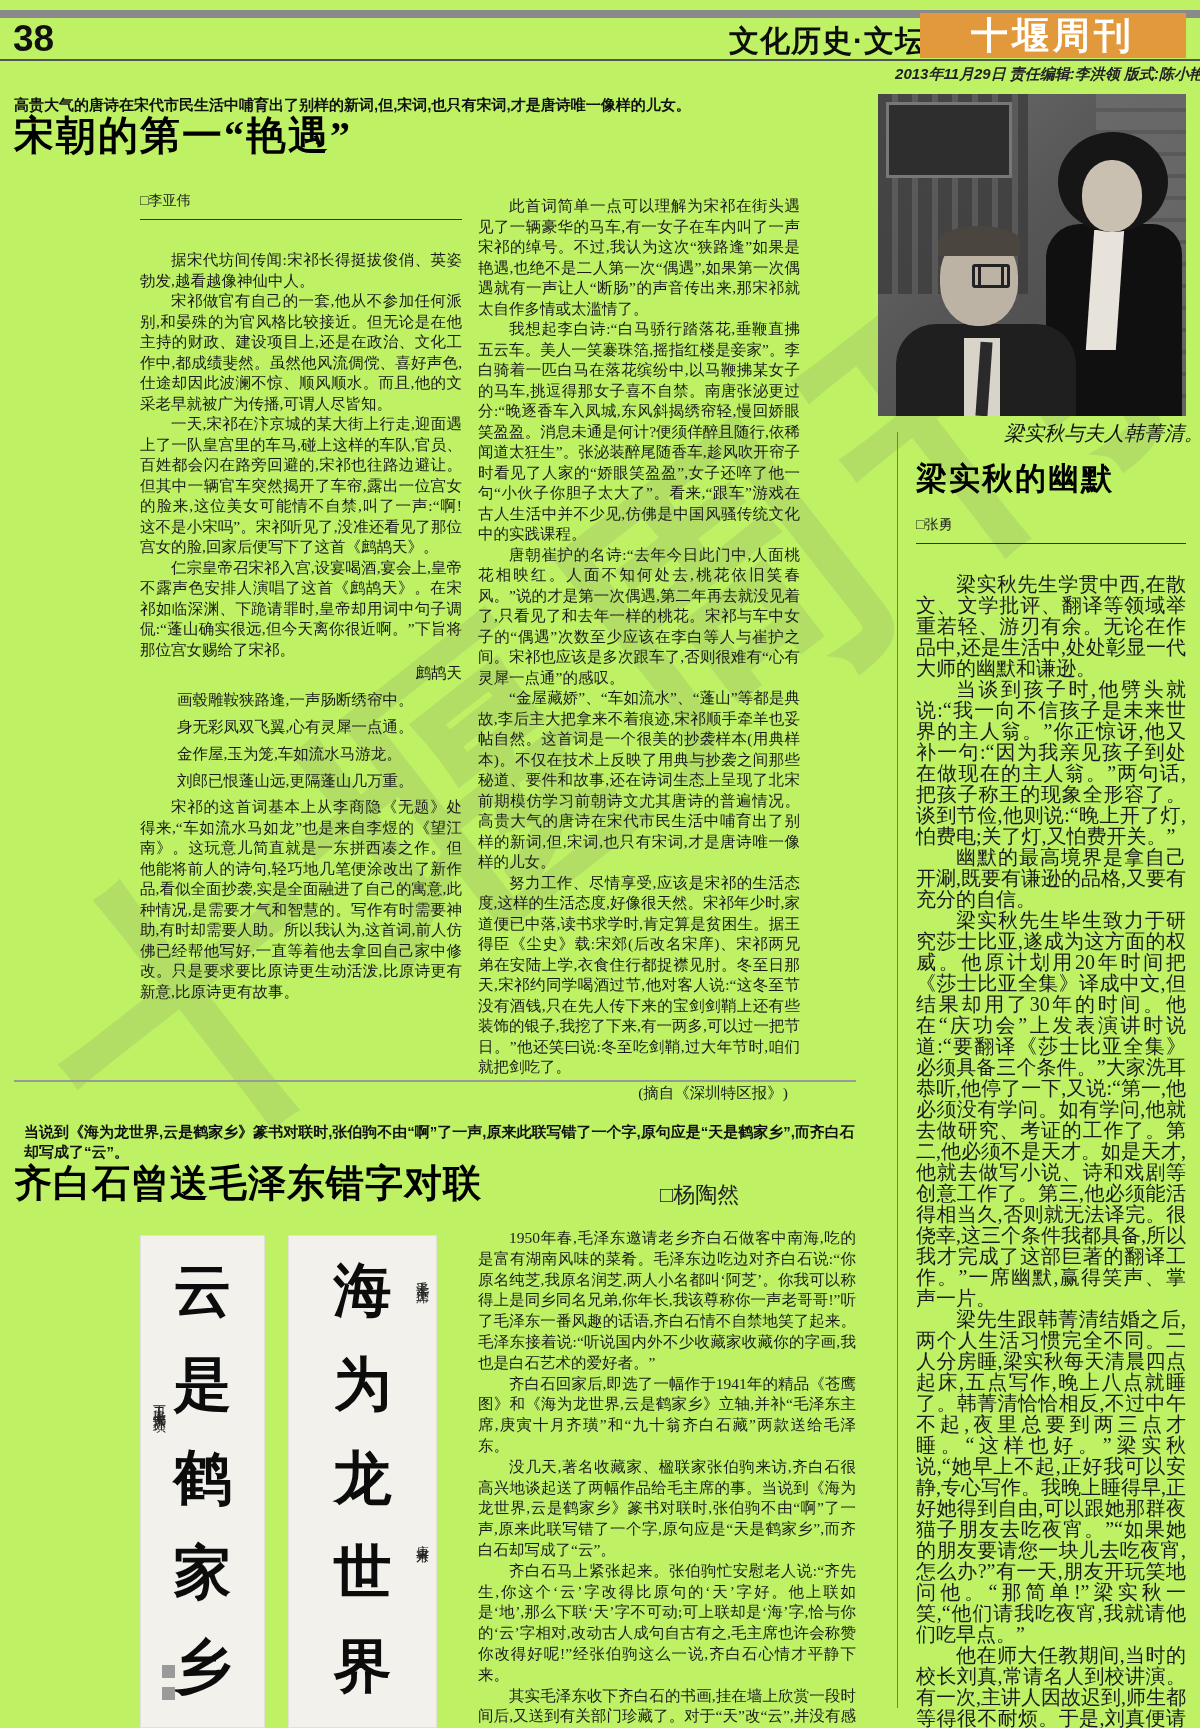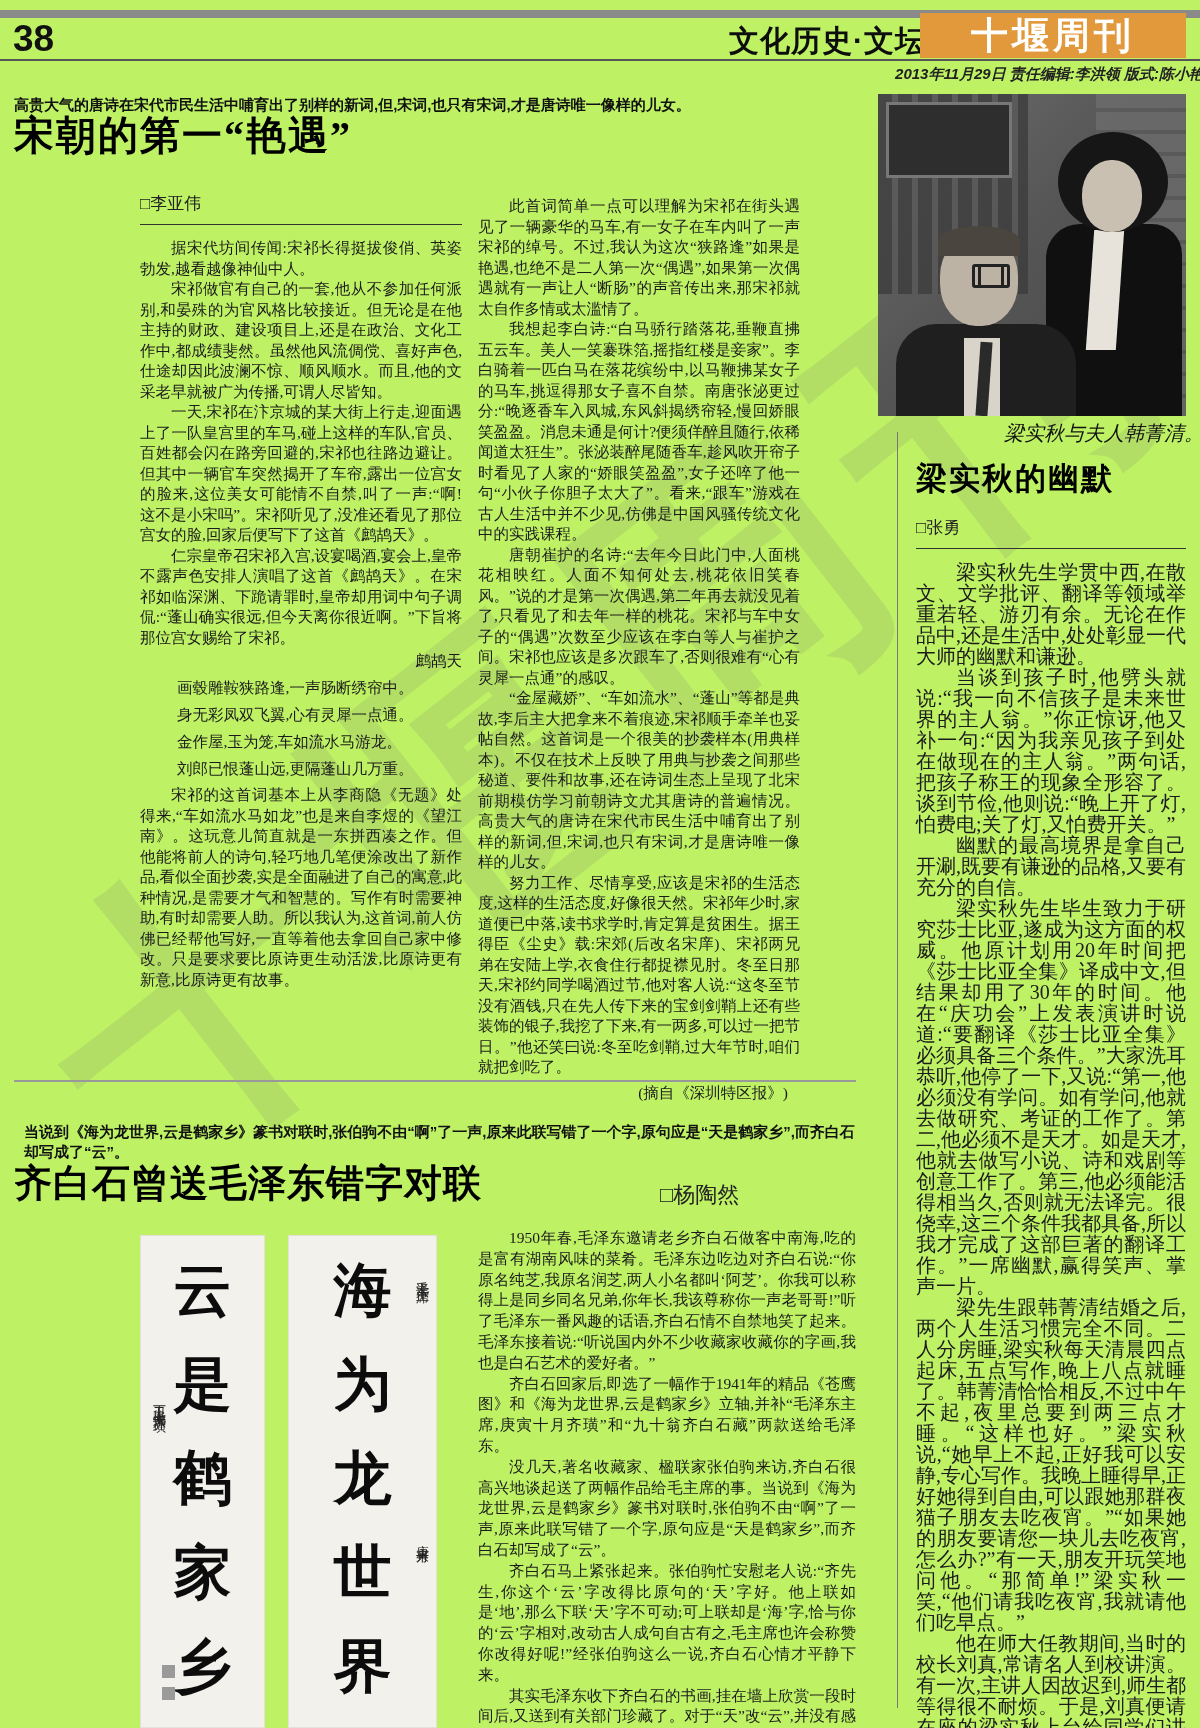--- a/index.html
+++ b/index.html
@@ -18,21 +18,21 @@
   .dateline{position:absolute;right:14px;top:65px;font-style:italic;font-weight:bold;font-size:15px;
            font-family:"Liberation Sans",sans-serif;color:#222;}
   
   .watermark{position:absolute;left:-40px;top:940px;font-size:300px;font-weight:bold;
            color:rgba(120,120,120,0.16);transform:rotate(-38deg);transform-origin:left top;
            white-space:nowrap;pointer-events:none;font-family:"Liberation Sans",sans-serif;letter-spacing:30px;}
   
   .lead{position:absolute;font-family:"Liberation Sans",sans-serif;font-weight:600;font-size:15px;
         line-height:20px;color:#111;}
   .big-title{position:absolute;font-weight:bold;color:#000;}
-  .byline{font-size:17px;color:#222;border-bottom:1px solid #333;padding-bottom:9px;margin-bottom:13px;}
+  .byline{font-size:14px;color:#222;border-bottom:1px solid #333;padding-bottom:9px;margin-bottom:30px;}
   .col{position:absolute;}
   .para{margin:0;text-align:justify;text-indent:2em;font-size:15.5px;line-height:20.5px;color:#1b1b1b;}
   .poem-title{margin:2px 0;text-align:right;font-size:15.5px;line-height:21px;}
   .poem-line{margin:6px;font-size:15.5px;line-height:21px;text-indent:2em;}
   .source{margin-top:4px;text-align:right;font-size:15.5px;line-height:21px;padding-right:12px;}
   
   .photo{position:absolute;left:878px;top:94px;width:308px;height:322px;background:
          linear-gradient(135deg,#6d6d6d 0%,#565656 45%,#474747 100%);overflow:hidden;}
   .ph-shelf{position:absolute;left:0;top:0;width:150px;height:200px;
          background:repeating-linear-gradient(90deg,#3c3c3c 0 14px,#585858 14px 20px);opacity:.8;}

